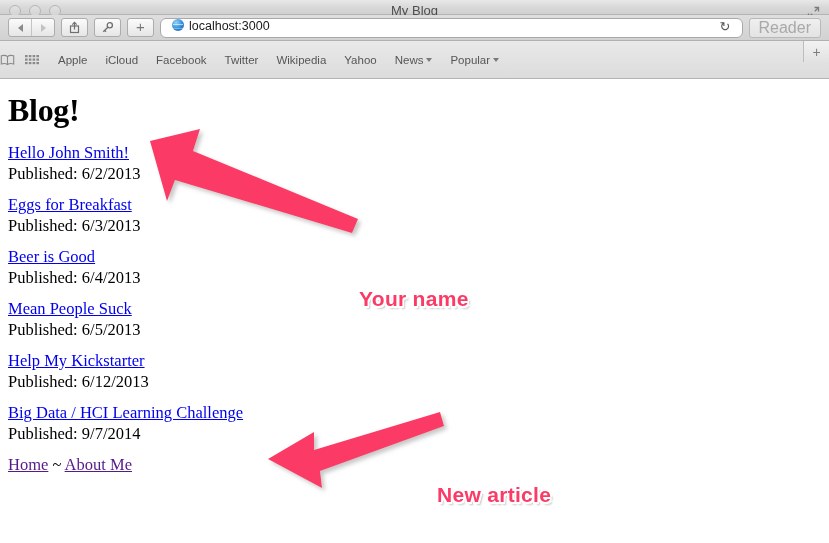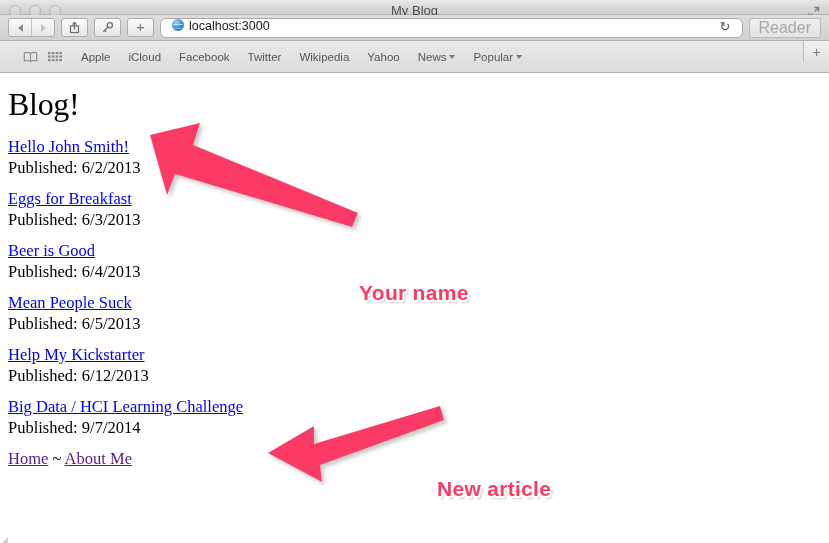--- a/index.html
+++ b/index.html
@@ -163,27 +163,27 @@
     font-size: 16px;
     display: flex;
     align-items: center;
     justify-content: center;
     box-sizing: border-box;
   }
 
   
   .bookmarks {
     position: relative;
-    height: 32px;
+    height: 38px;
     background: linear-gradient(to bottom, #e9e9e9, #dcdcdc);
     border-bottom: 1px solid #b4b4b4;
     display: flex;
     align-items: center;
     box-sizing: border-box;
-    padding-left: 23px;
+    padding-left: 0;
     font-size: 11.5px;
     color: #5a5a5a;
   }
   .bm-icon { margin-right: 10px; color: #878787; display: flex; align-items: center; }
   .bm-item {
     padding: 0 9px;
     white-space: nowrap;
     color: #565656;
     display: flex;
     align-items: center;
@@ -217,21 +217,21 @@
   }
   .content {
     position: absolute;
     left: 8px;
     top: 0;
     right: 0;
   }
   h1.blog-title {
     font-family: "Liberation Serif", serif;
     font-size: 32px;
-    font-weight: normal;
+    font-weight: bold;
     color: #000;
     margin: 13px 0 14px 0;
     letter-spacing: -0.3px;
   }
   .post { margin-bottom: 11px; }
   .post a, .footer-nav a {
     color: #0000ee;
     text-decoration: underline;
     font-size: 16.5px;
     font-family: "Liberation Serif", serif;

